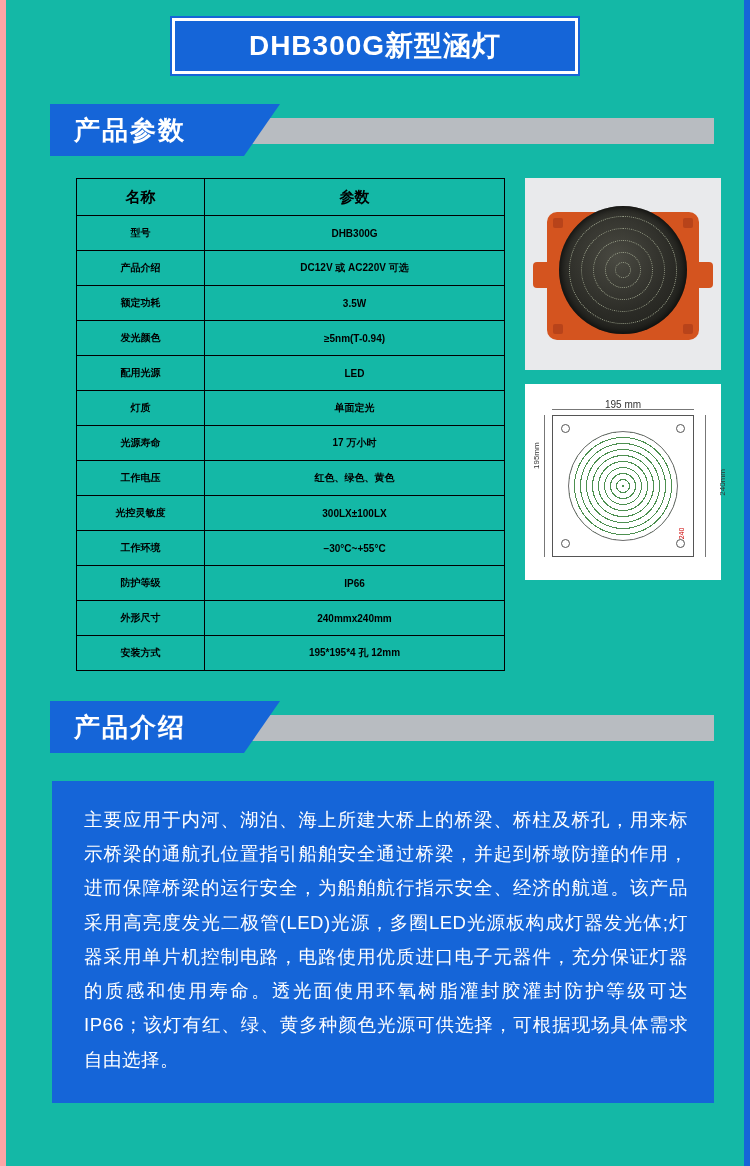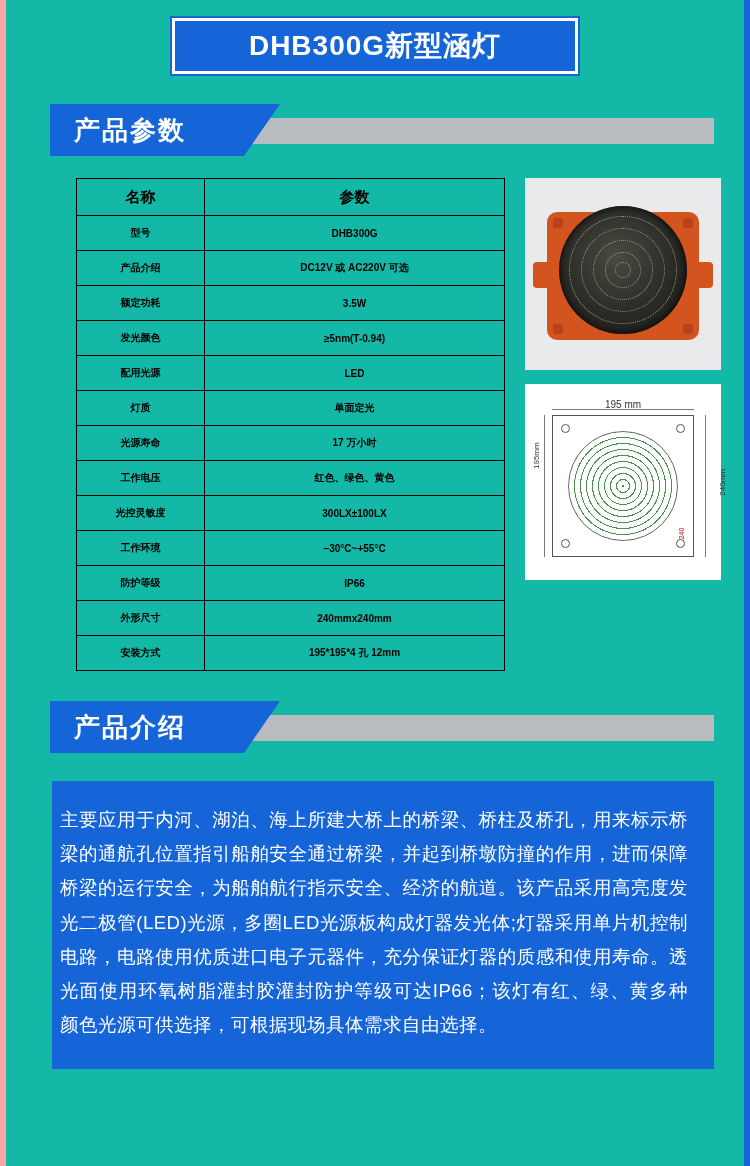--- a/index.html
+++ b/index.html
@@ -213,21 +213,21 @@
     position: absolute;
     right: 32px; bottom: 42px;
     font-size: 7px; color: #c00;
     transform: rotate(-90deg);
   }
 
   
   .intro-wrap {
     margin: 28px 30px 0 46px;
     background: #1565d8;
-    padding: 22px 26px 26px 8px;
+    padding: 22px 26px 26px 32px;
   }
   .intro-text {
     color: #ffffff;
     font-size: 18.5px;
     line-height: 1.85;
     text-align: justify;
     letter-spacing: 0.5px;
   }
   .bottom-space { height: 40px; }
 </style>

